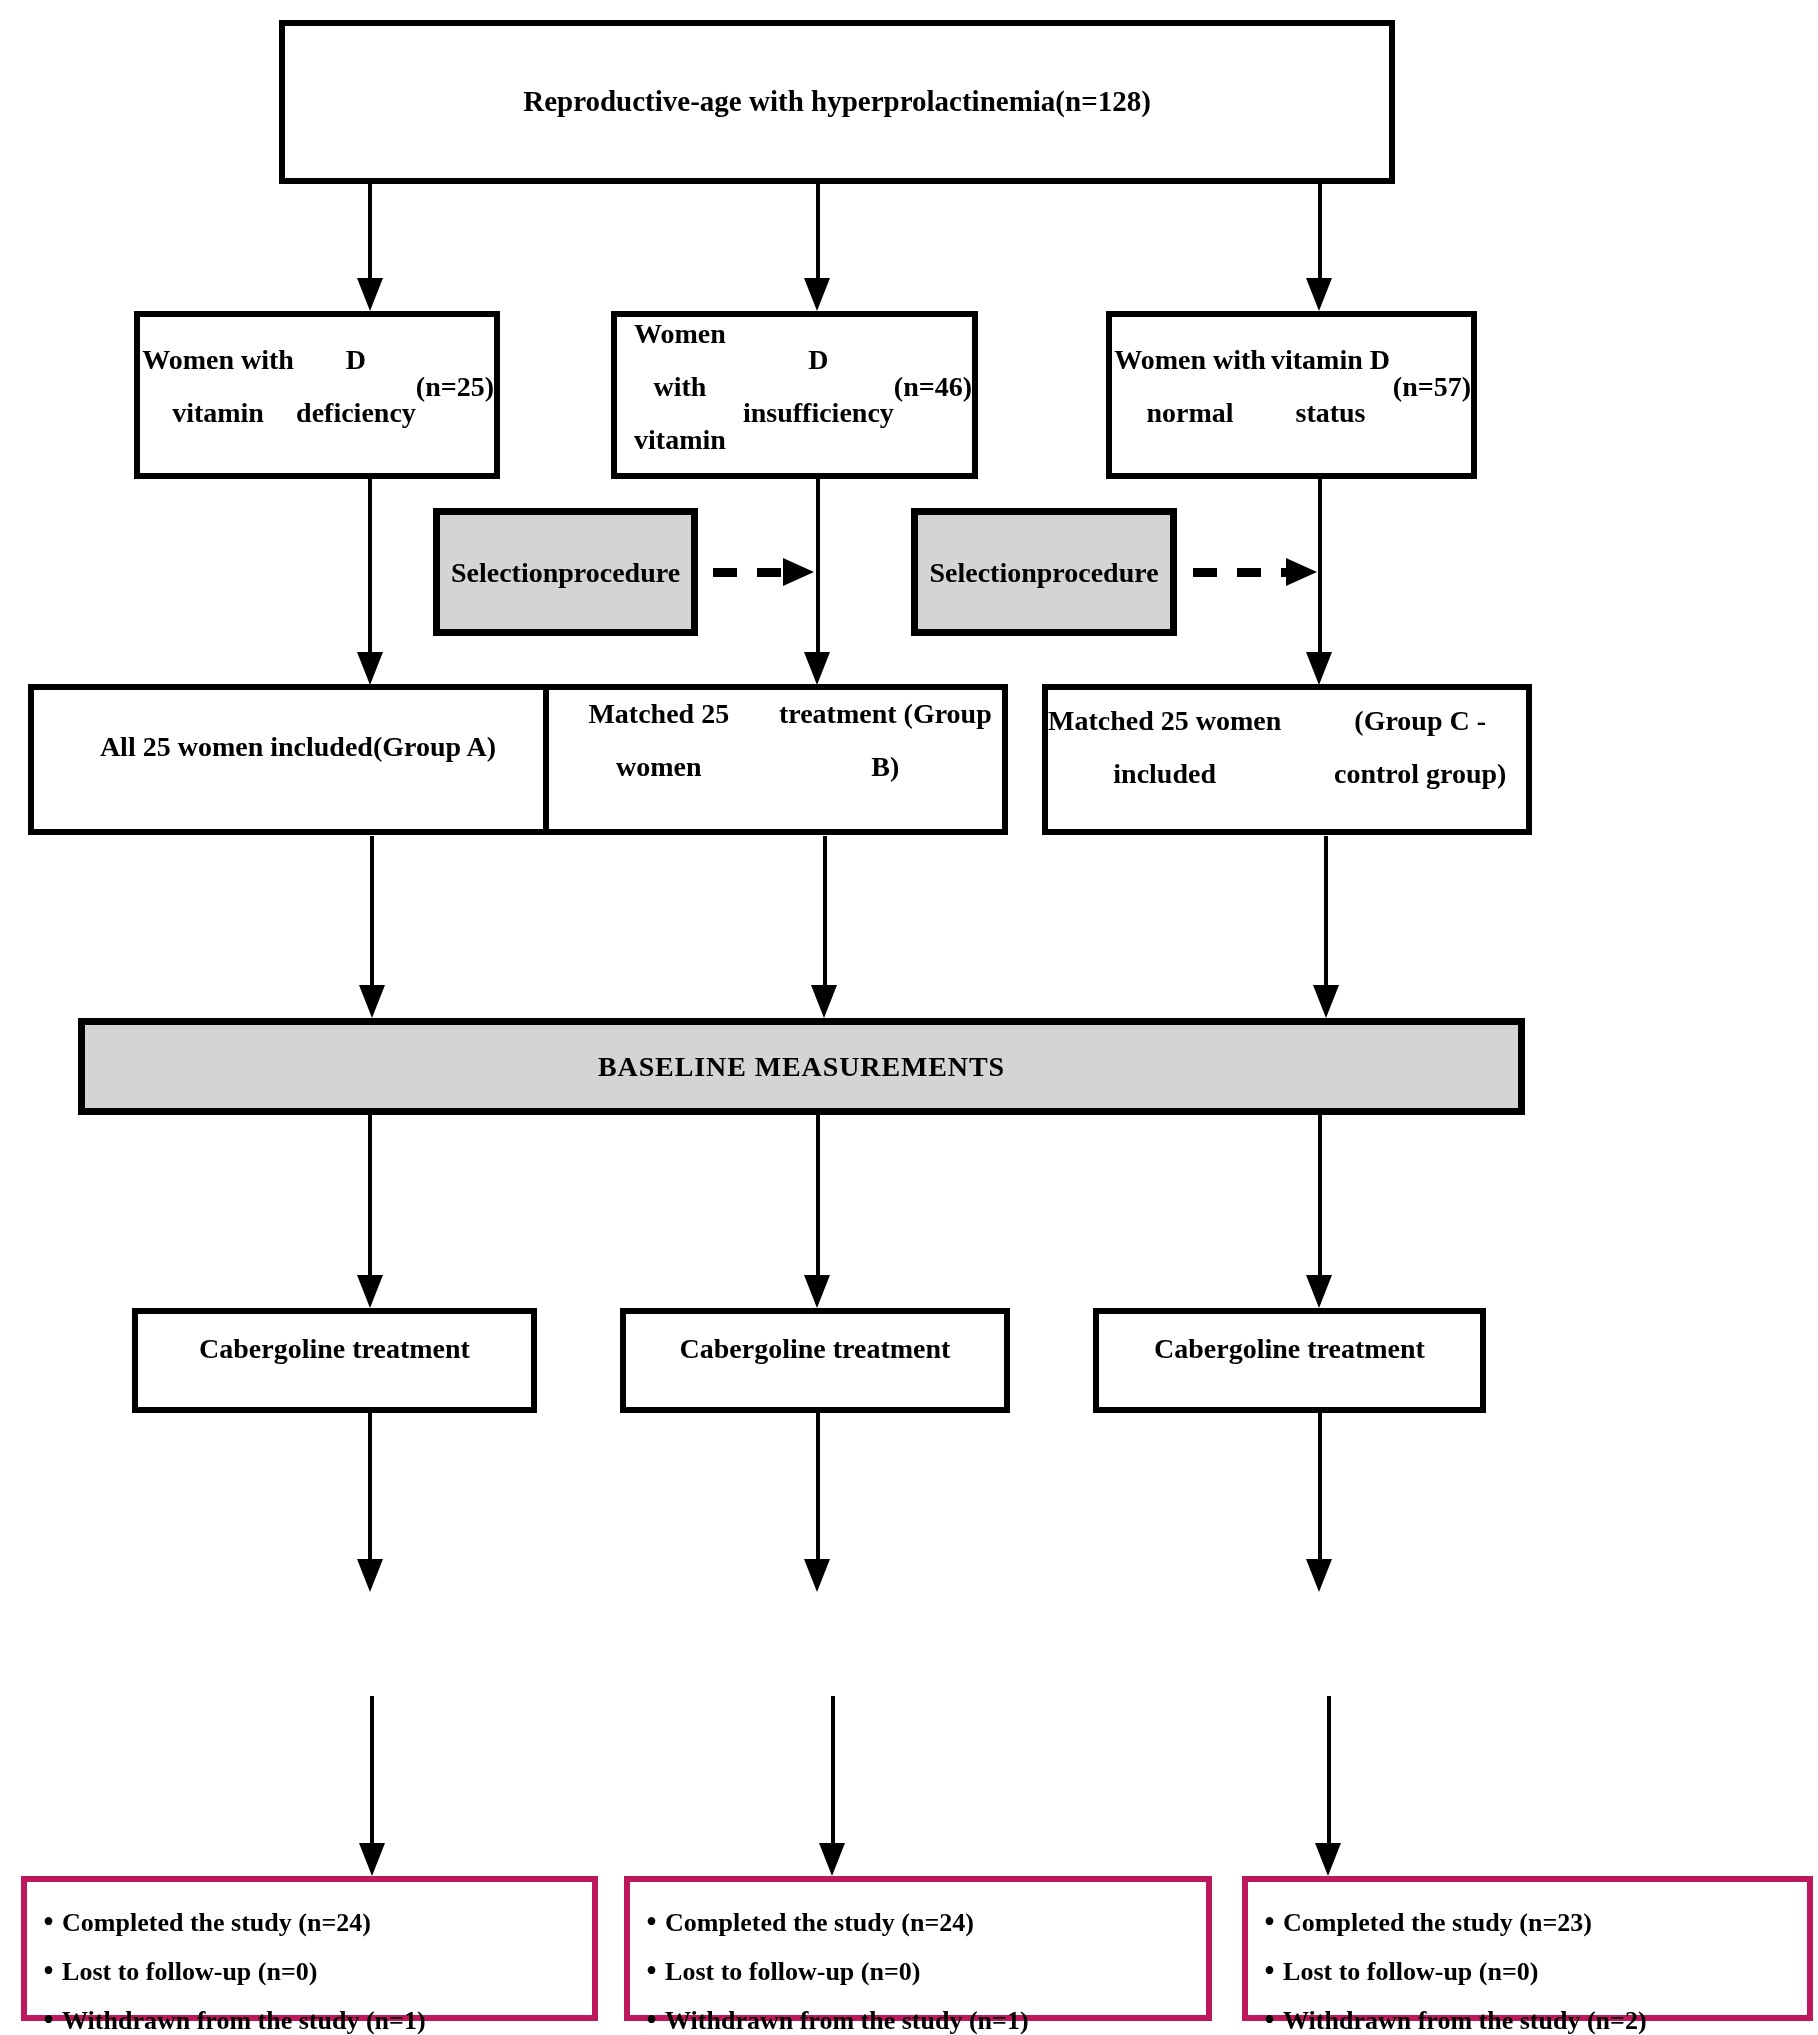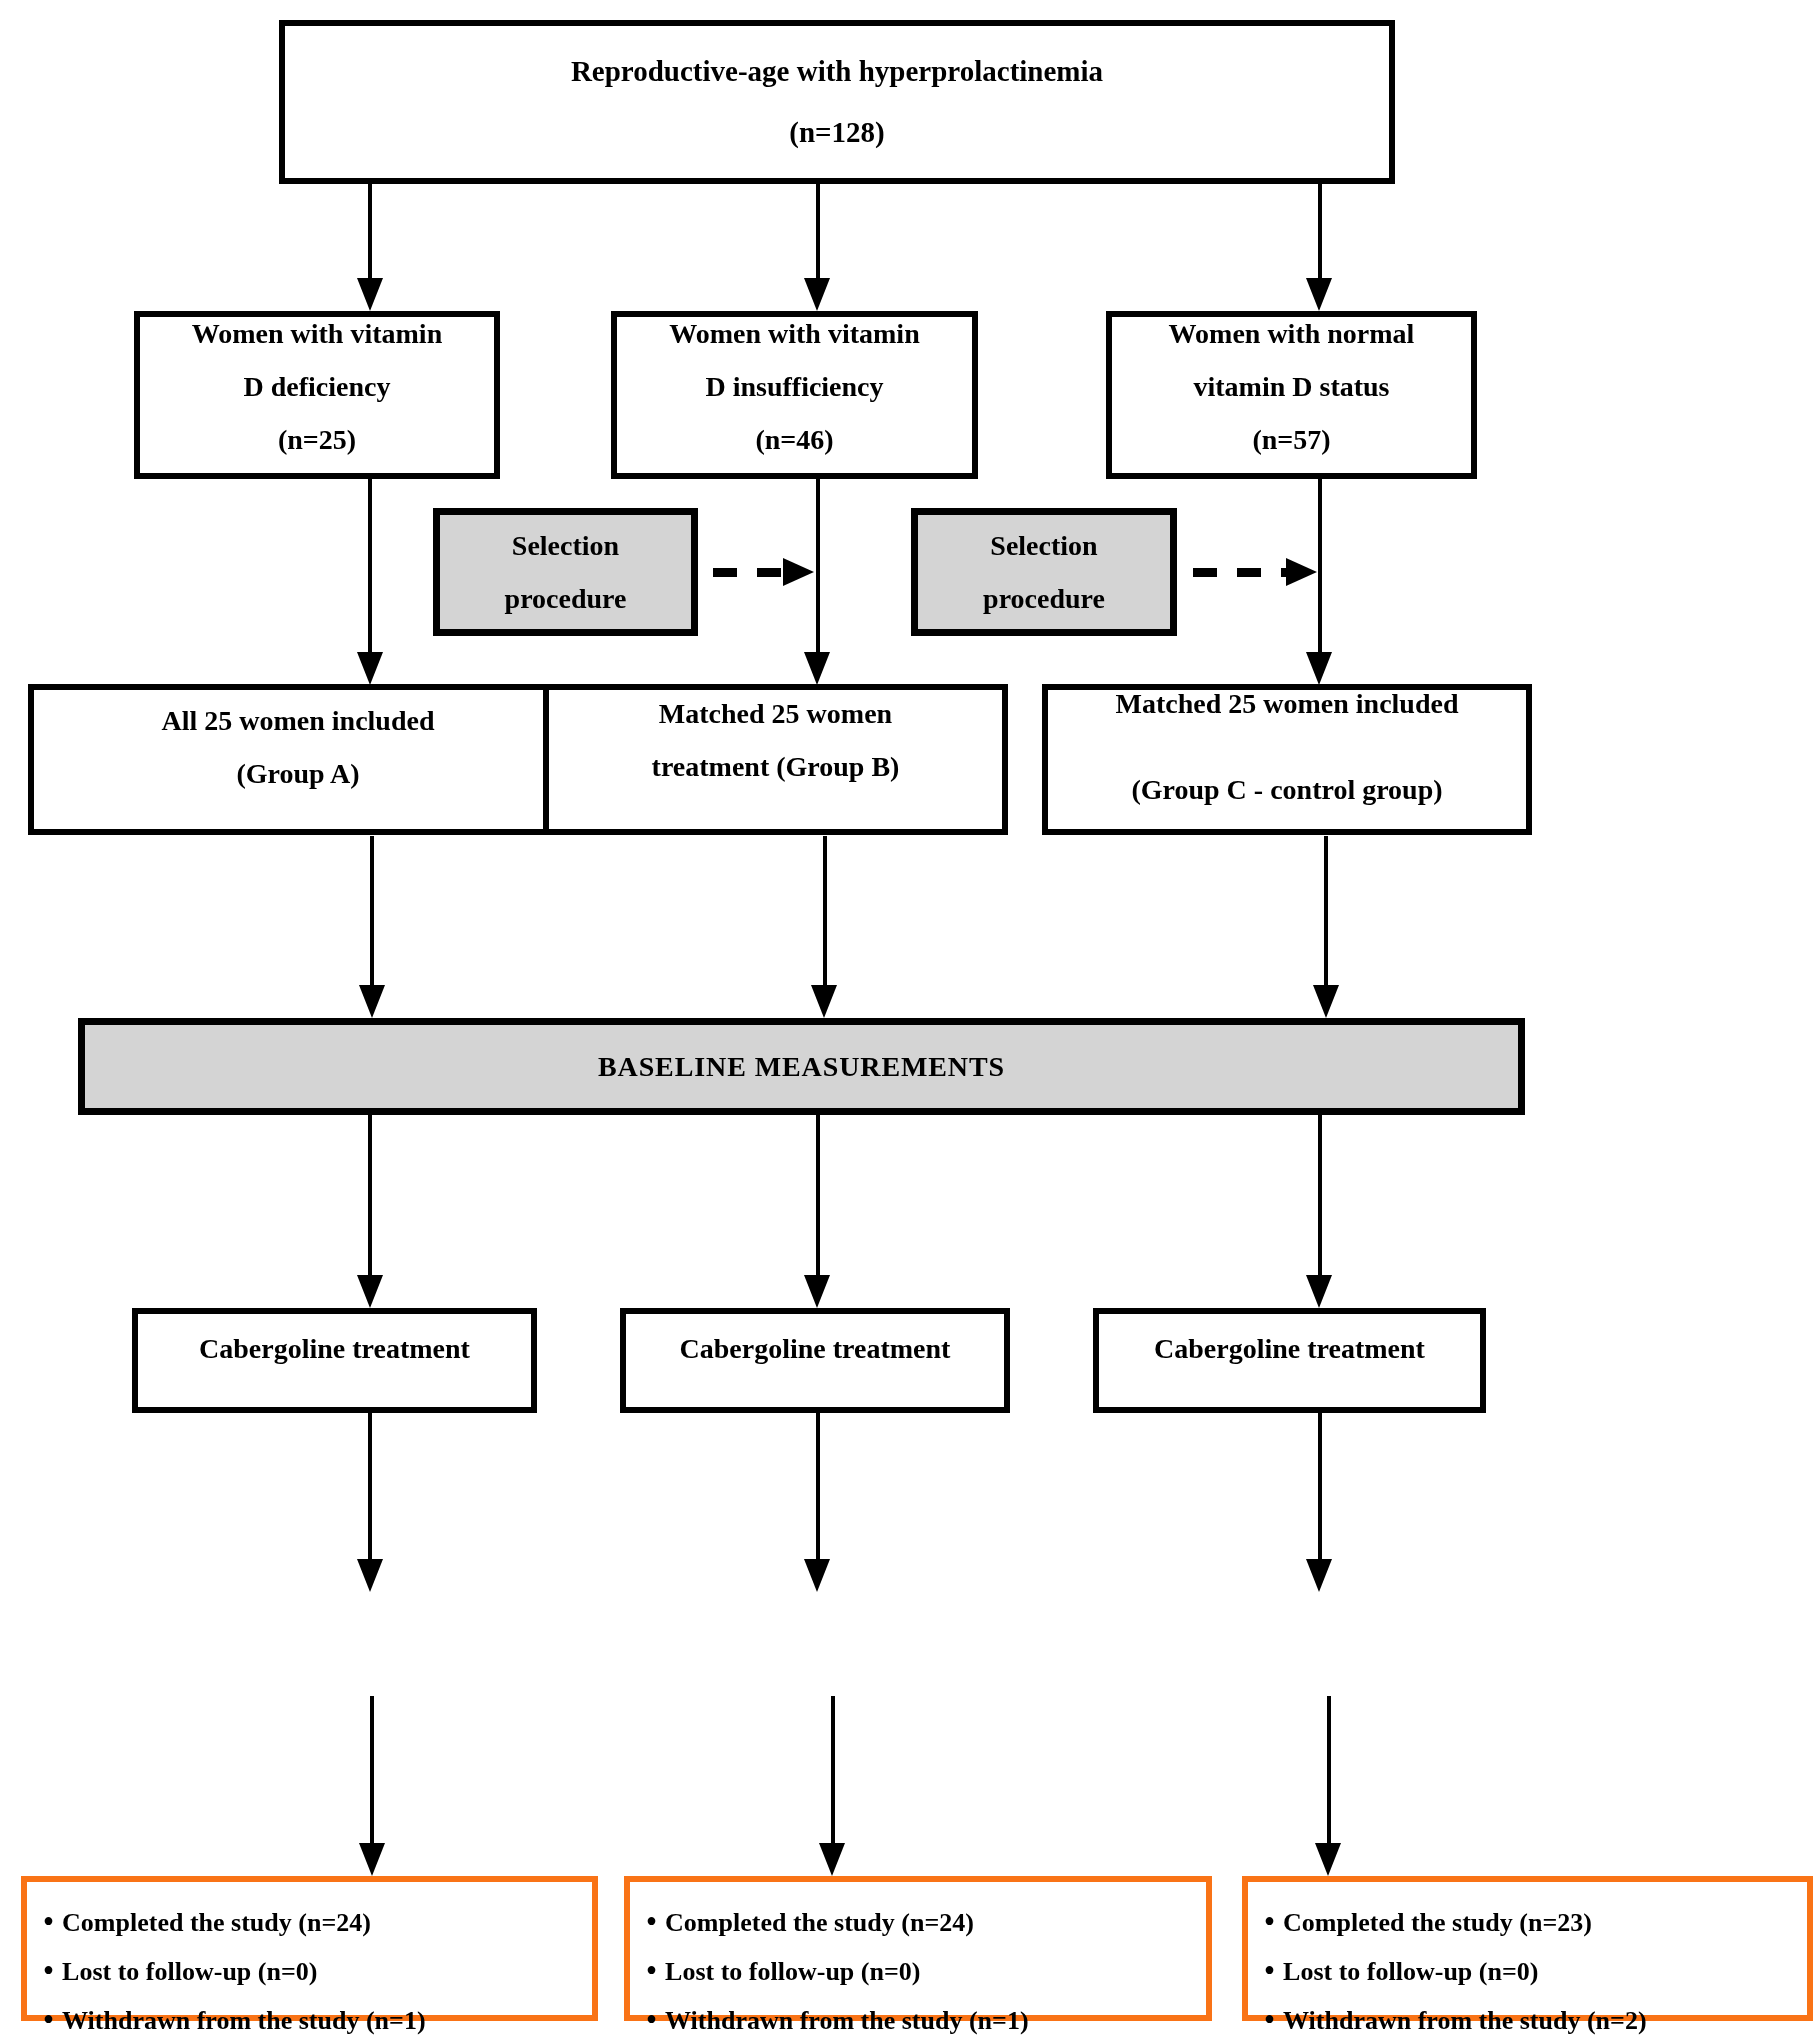--- a/index.html
+++ b/index.html
@@ -9,21 +9,21 @@
     background:#ffffff;
     font-family:"Liberation Serif","DejaVu Serif",serif;
     font-weight:bold;
     color:#000;
   }
   .box{
     position:absolute;
     background:#ffffff;
     border:6px solid #000;
     box-sizing:border-box;
-    display:flex;flex-direction:column;
+    display:flex;flex-direction:row;
     align-items:center;justify-content:center;
     text-align:center;
   }
   .box .ln{display:block;}
   .graybox{background:#d4d4d4;border-width:7px;}
   .bar{
     position:absolute;
     background:#d4d4d4;
     border:7px solid #000;
     box-sizing:border-box;
@@ -45,21 +45,21 @@
     background:repeating-linear-gradient(90deg,#000 0 24px,transparent 24px 44px);
   }
   .head-right{
     position:absolute;width:0;height:0;
     border-top:14.3px solid transparent;
     border-bottom:14.3px solid transparent;
     border-left:31px solid #000;
   }
   .outbox{
     position:absolute;
-    background:#ffffff;border:6px solid #f97316;box-sizing:border-box;
+    background:#ffffff;border:6px solid #be185d;box-sizing:border-box;
     padding:16.4px 12px 0 16.4px;
     font-size:26px;line-height:48px;
     text-align:left;
   }
   .bullet{display:flex;align-items:baseline;}
   .bullet::before{content:"•";font-size:28.6px;margin-right:8.7px;}
   .dot{position:absolute;width:6px;height:6px;background:#000;border-radius:50%;}
 </style>
 </head>
 <body>

